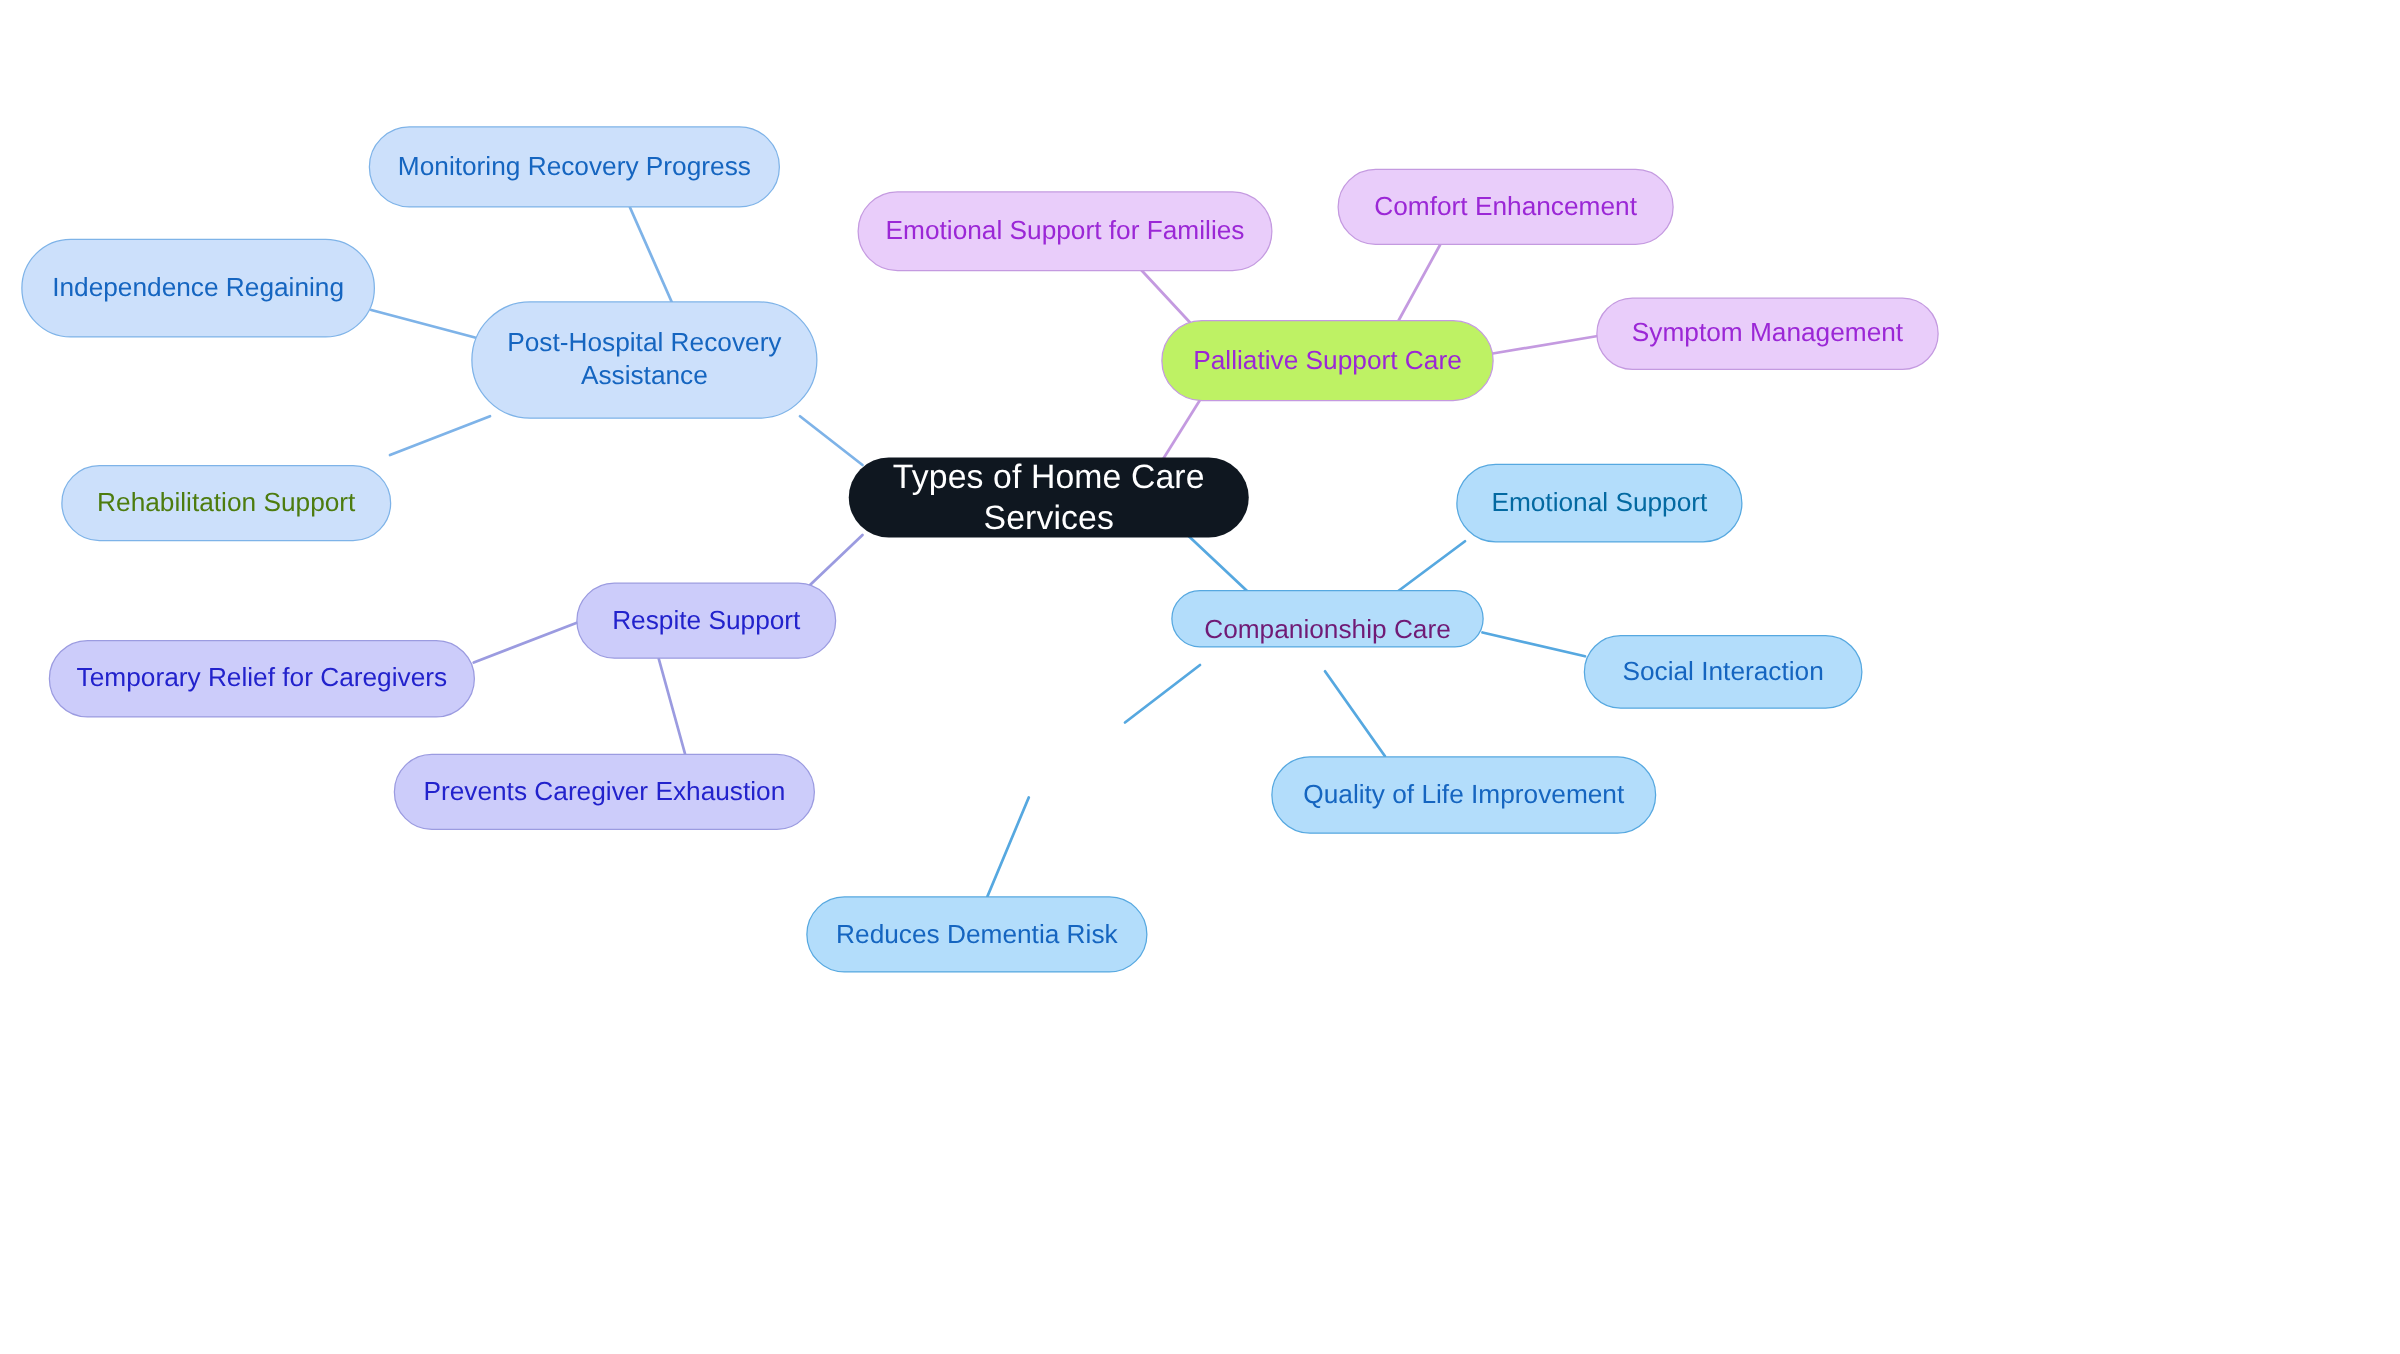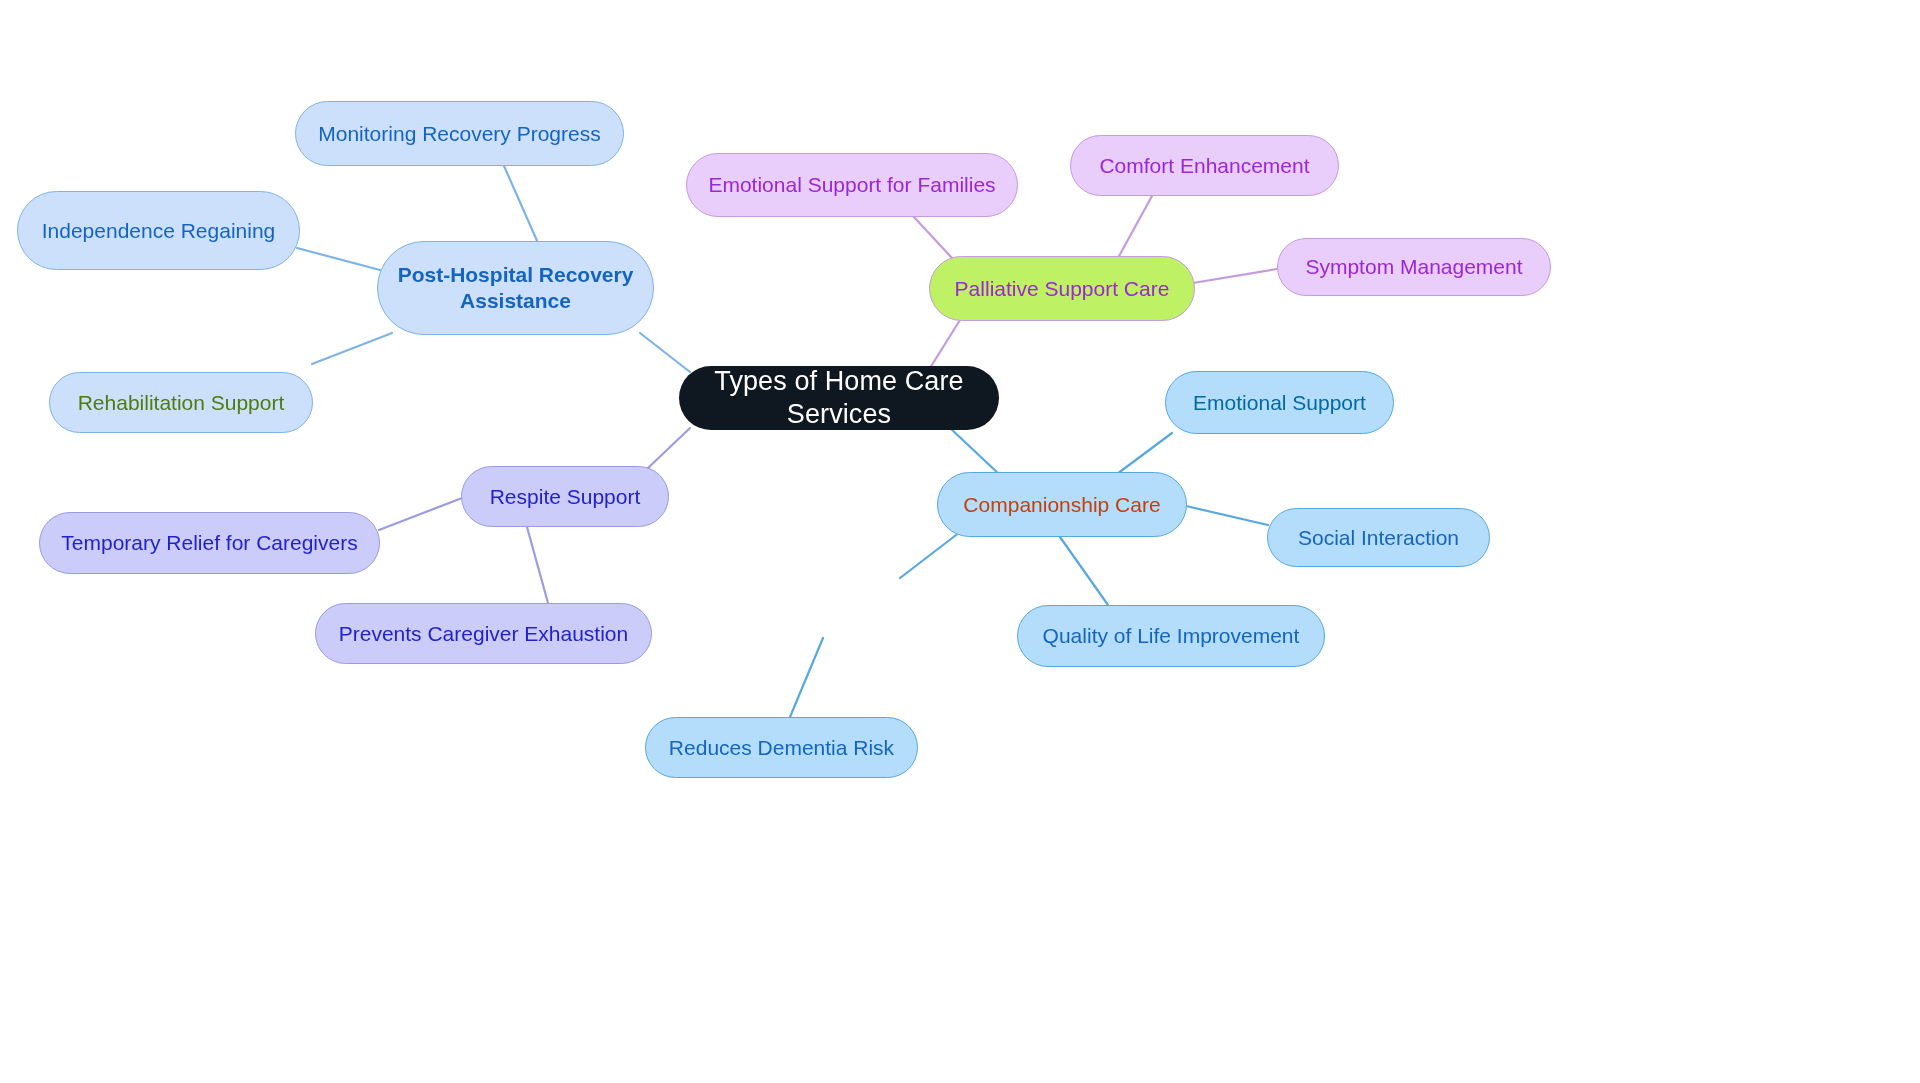--- a/index.html
+++ b/index.html
@@ -71,30 +71,30 @@
       <line x1="1193" y1="283" x2="1277" y2="269" stroke="#c49ae0" stroke-width="2.2" stroke-linecap="round"></line>
       <line x1="1117" y1="474" x2="1172" y2="433" stroke="#56a8e0" stroke-width="2.2" stroke-linecap="round"></line>
       <line x1="1186" y1="506" x2="1268" y2="525" stroke="#56a8e0" stroke-width="2.2" stroke-linecap="round"></line>
       <line x1="1060" y1="537" x2="1108" y2="605" stroke="#56a8e0" stroke-width="2.2" stroke-linecap="round"></line>
       <line x1="960" y1="532" x2="900" y2="578" stroke="#56a8e0" stroke-width="2.2" stroke-linecap="round"></line>
       <line x1="823" y1="638" x2="790" y2="717" stroke="#56a8e0" stroke-width="2.2" stroke-linecap="round"></line>
       <line x1="462" y1="498" x2="379" y2="530" stroke="#9b9be0" stroke-width="2.2" stroke-linecap="round"></line>
       <line x1="527" y1="527" x2="548" y2="603" stroke="#9b9be0" stroke-width="2.2" stroke-linecap="round"></line>
     </svg>
 <div class="node node-root" style="left: 679px; top: 366px; width: 320px; height: 64px; background: rgb(15, 23, 32); color: rgb(255, 255, 255);"><span class="node-label">Types of Home Care Services</span></div>
-    <div class="node" style="left: 377px; top: 241px; width: 277px; height: 94px; background: rgb(204, 224, 251); color: rgb(21, 101, 192); border-color: rgb(126, 179, 232); font-size: 21px; font-weight: bold;"><span class="node-label">Post-Hospital Recovery
+    <div class="node" style="left: 377px; top: 241px; width: 277px; height: 94px; background: rgb(204, 224, 251); color: rgb(21, 101, 192); border-color: rgb(126, 179, 232); font-size: 21px;"><span class="node-label">Post-Hospital Recovery
 Assistance</span></div>
     <div class="node" style="left: 295px; top: 101px; width: 329px; height: 65px; background: rgb(204, 224, 251); color: rgb(21, 101, 192); border-color: rgb(126, 179, 232); font-size: 21px;"><span class="node-label">Monitoring Recovery Progress</span></div>
     <div class="node" style="left: 17px; top: 191px; width: 283px; height: 79px; background: rgb(204, 224, 251); color: rgb(21, 101, 192); border-color: rgb(126, 179, 232); font-size: 21px; align-items: center;"><span class="node-label">Independence Regaining</span></div>
     <div class="node" style="left: 49px; top: 352px; width: 264px; height: 61px; background: rgb(204, 224, 251); color: #4d7c0f; border-color: rgb(126, 179, 232); font-size: 21px; margin-top: 20px;"><span class="node-label">Rehabilitation Support</span></div>
     <div class="node" style="left: 929px; top: 256px; width: 266px; height: 65px; background: #bef264; color: rgb(155, 39, 214); border-color: rgb(196, 154, 224); font-size: 21px;"><span class="node-label">Palliative Support Care</span></div>
     <div class="node" style="left: 686px; top: 153px; width: 332px; height: 64px; background: rgb(233, 205, 250); color: rgb(155, 39, 214); border-color: rgb(196, 154, 224); font-size: 21px;"><span class="node-label">Emotional Support for Families</span></div>
     <div class="node" style="left: 1070px; top: 135px; width: 269px; height: 61px; background: rgb(233, 205, 250); color: rgb(155, 39, 214); border-color: rgb(196, 154, 224); font-size: 21px;"><span class="node-label">Comfort Enhancement</span></div>
     <div class="node" style="left: 1277px; top: 238px; width: 274px; height: 58px; background: rgb(233, 205, 250); color: rgb(155, 39, 214); border-color: rgb(196, 154, 224); font-size: 21px;"><span class="node-label">Symptom Management</span></div>
-    <div class="node" style="left: 937px; top: 472px; width: 250px; height: 65px; background: rgb(179, 221, 251); color: #c2410c; border-color: rgb(86, 168, 224); font-size: 21px;"><span class="node-label">Companionship Care</span></div>
+    <div class="node" style="left: 937px; top: 472px; width: 250px; height: 46px; background: rgb(179, 221, 251); color: #701a75; border-color: rgb(86, 168, 224); font-size: 21px; align-items: flex-end;"><span class="node-label">Companionship Care</span></div>
     <div class="node" style="left: 1165px; top: 371px; width: 229px; height: 63px; background: rgb(179, 221, 251); color: #0369a1; border-color: rgb(86, 168, 224); font-size: 21px;"><span class="node-label">Emotional Support</span></div>
     <div class="node" style="left: 1267px; top: 508px; width: 223px; height: 59px; background: rgb(179, 221, 251); color: rgb(21, 101, 192); border-color: rgb(86, 168, 224); font-size: 21px;"><span class="node-label">Social Interaction</span></div>
     <div class="node" style="left: 1017px; top: 605px; width: 308px; height: 62px; background: rgb(179, 221, 251); color: rgb(21, 101, 192); border-color: rgb(86, 168, 224); font-size: 21px;"><span class="node-label">Quality of Life Improvement</span></div>
     <div class="node" style="left: 645px; top: 717px; width: 273px; height: 61px; background: rgb(179, 221, 251); color: rgb(21, 101, 192); border-color: rgb(86, 168, 224); font-size: 21px;"><span class="node-label">Reduces Dementia Risk</span></div>
     <div class="node" style="left: 461px; top: 466px; width: 208px; height: 61px; background: rgb(204, 204, 250); color: rgb(34, 34, 204); border-color: rgb(155, 155, 224); font-size: 21px;"><span class="node-label">Respite Support</span></div>
     <div class="node" style="left: 39px; top: 512px; width: 341px; height: 62px; background: rgb(204, 204, 250); color: rgb(34, 34, 204); border-color: rgb(155, 155, 224); font-size: 21px;"><span class="node-label">Temporary Relief for Caregivers</span></div>
     <div class="node" style="left: 315px; top: 603px; width: 337px; height: 61px; background: rgb(204, 204, 250); color: rgb(34, 34, 204); border-color: rgb(155, 155, 224); font-size: 21px;"><span class="node-label">Prevents Caregiver Exhaustion</span></div>
   </div>
 
 </body></html>

